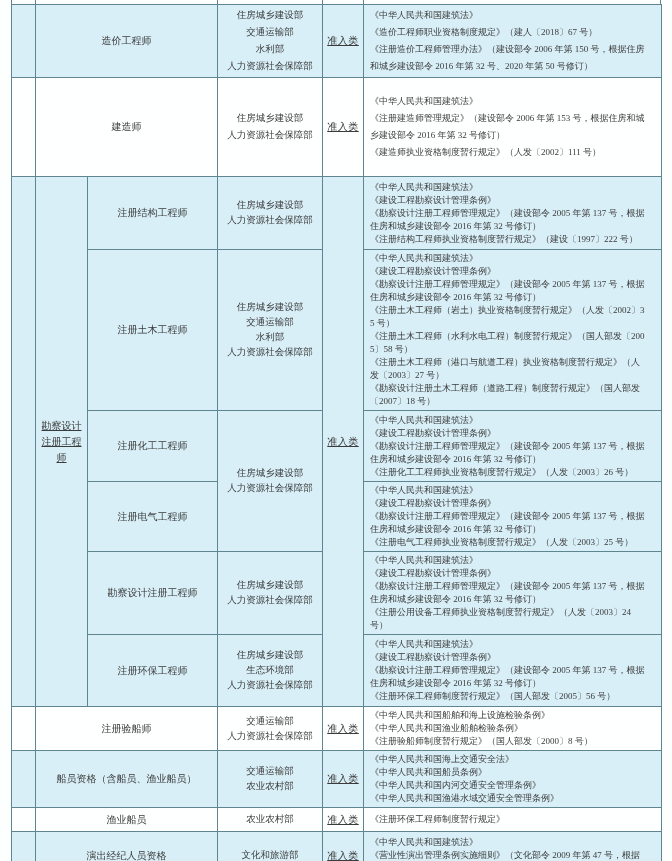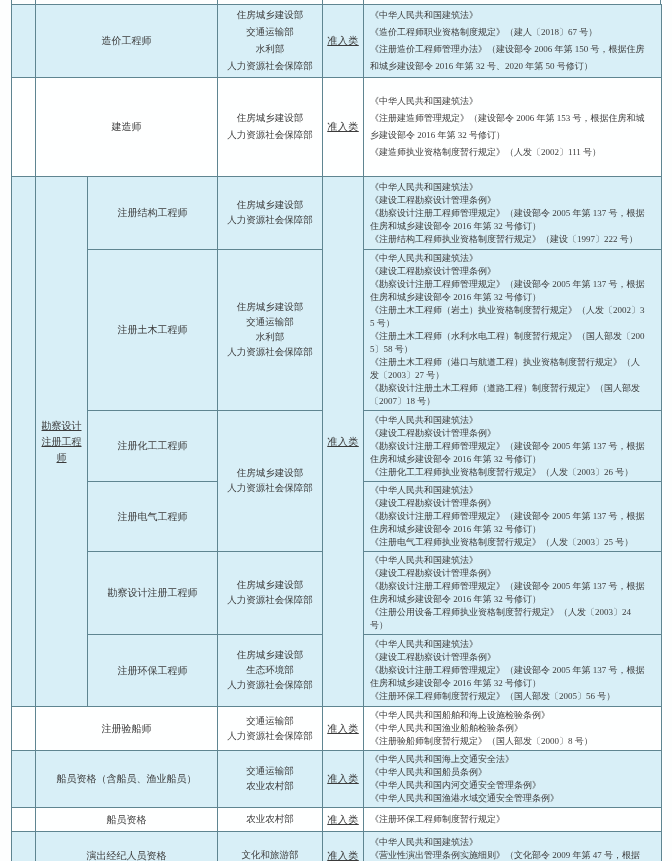--- a/index.html
+++ b/index.html
@@ -220,21 +220,21 @@
       <td class="legal">
         <div class="li">《中华人民共和国海上交通安全法》</div>
         <div class="li">《中华人民共和国船员条例》</div>
         <div class="li">《中华人民共和国内河交通安全管理条例》</div>
         <div class="li">《中华人民共和国渔港水域交通安全管理条例》</div>
       </td>
     </tr>
 
     <tr class="white" style="height:24px">
       <td class="no">18</td>
-      <td class="nm" colspan="2">船员资格</td>
+      <td class="nm" colspan="2">渔业船员</td>
       <td class="dept">
         <div>农业农村部</div>
       </td>
       <td class="cat">准入类</td>
       <td class="legal">
         <div class="li">《注册环保工程师制度暂行规定》</div>
       </td>
     </tr>
 
     <tr class="cyan" style="height:48px">

